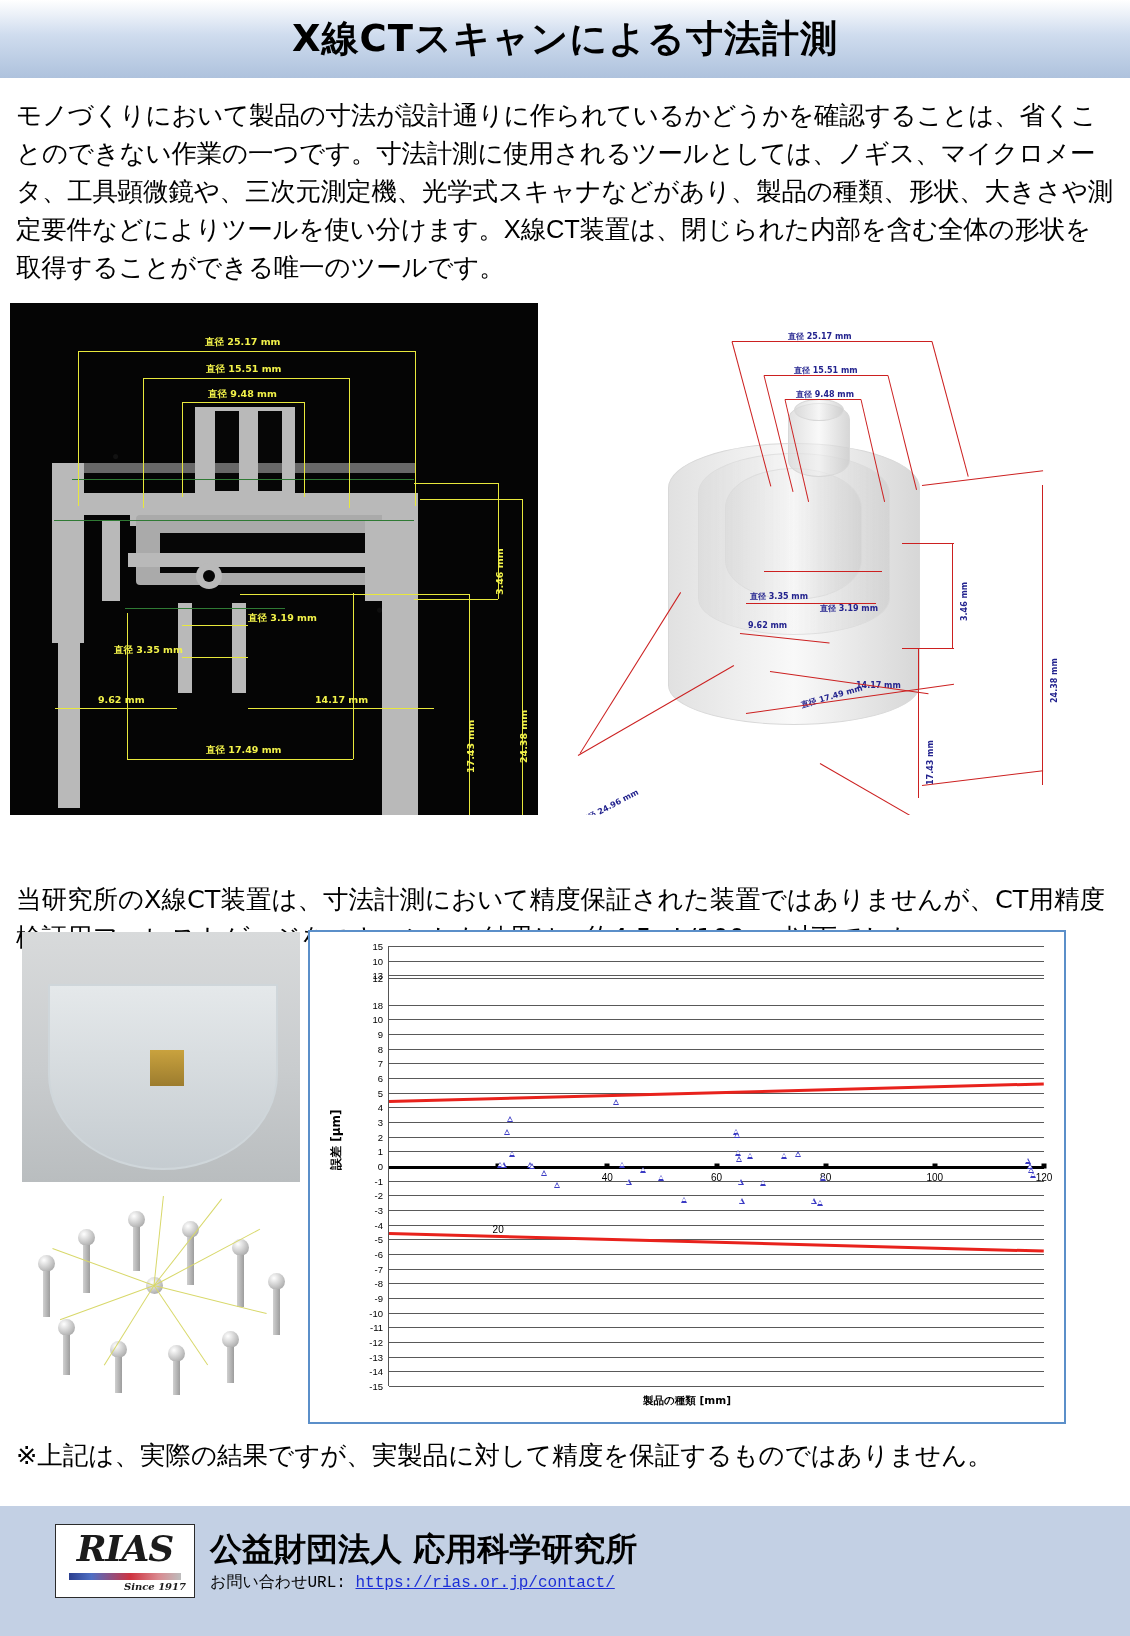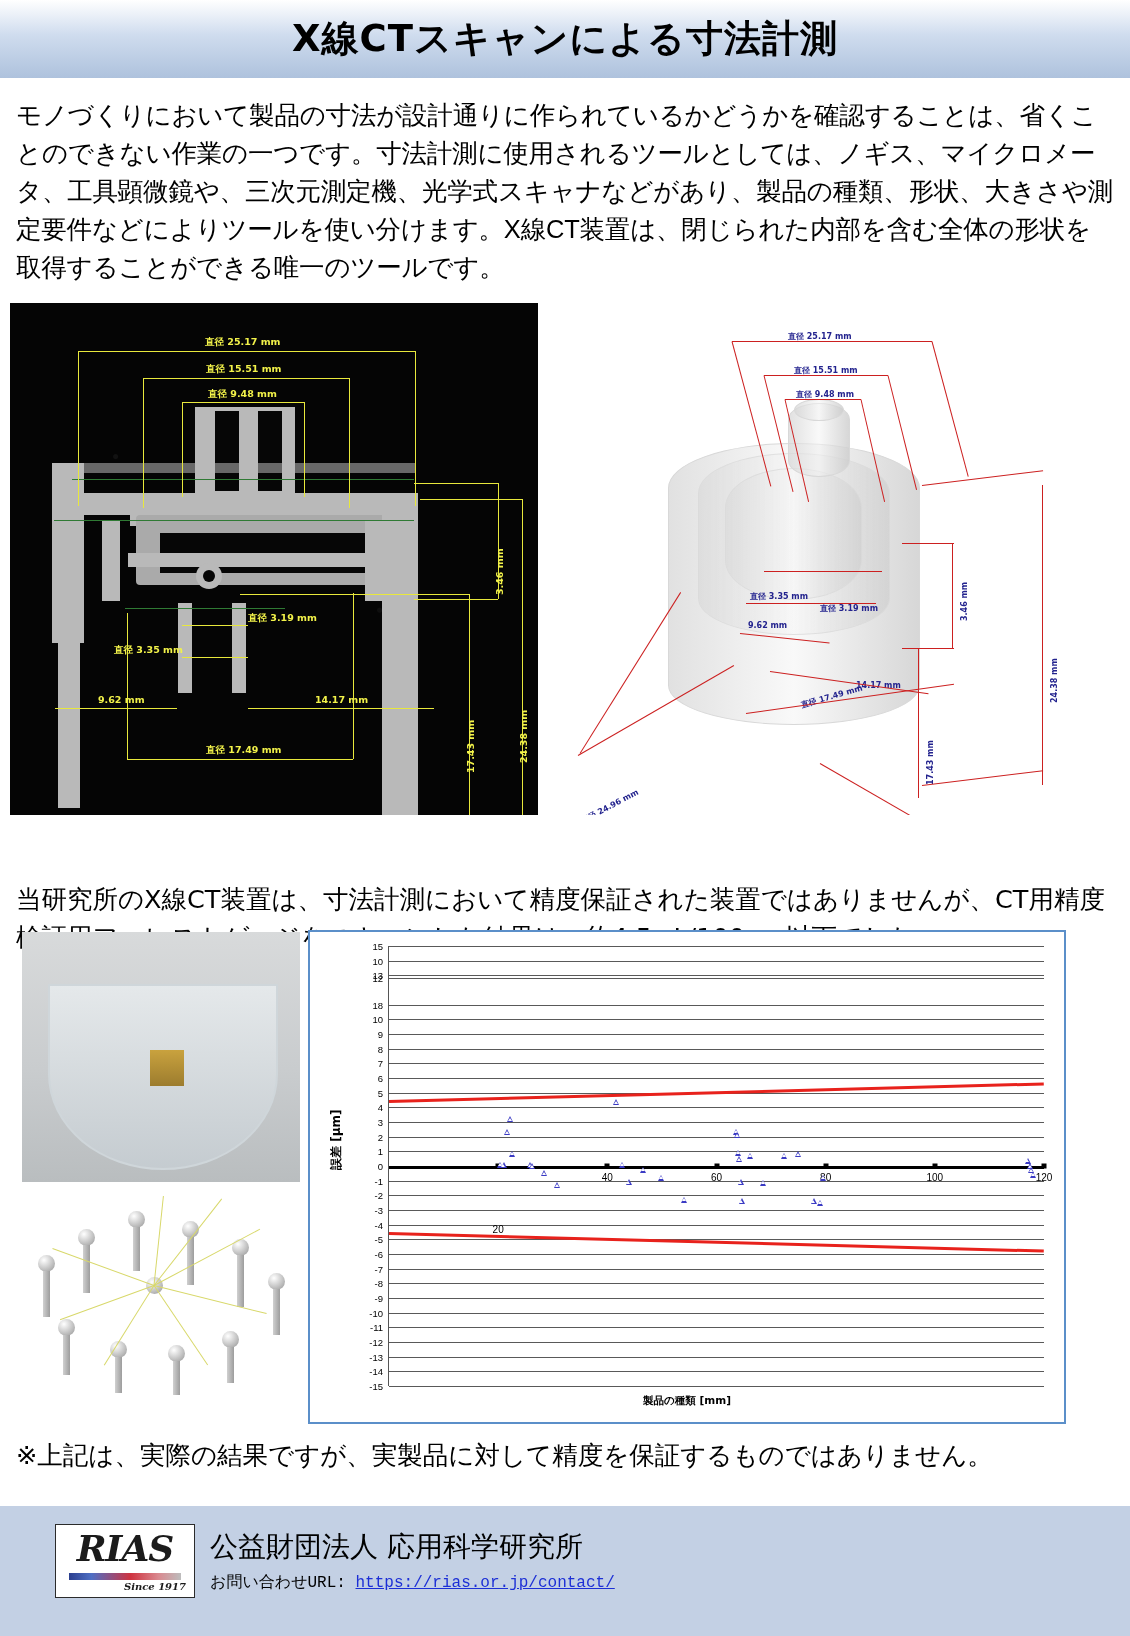--- a/index.html
+++ b/index.html
@@ -138,21 +138,21 @@
     display:flex;flex-direction:column;align-items:center;justify-content:flex-start;
   }
   .logo .word{
     font-family:"DejaVu Serif","Liberation Serif",serif;font-weight:bold;font-style:italic;
     font-size:36px;letter-spacing:-1px;line-height:46px;color:#1b1b1b;
   }
   .logo .bar{width:112px;height:7px;margin-top:2px;
     background:linear-gradient(to right,#2b3f8f 0%,#4f6fc4 20%,#cf3340 55%,#d98a90 80%,#bdbdbd 100%);}
   .logo .since{font-size:10px;font-style:italic;font-weight:bold;margin-top:1px;color:#1b1b1b;
     font-family:"DejaVu Serif",serif;align-self:flex-end;margin-right:8px;}
-  .org{position:absolute;left:210px;top:22px;font-size:28px;font-weight:normal;
+  .org{position:absolute;left:210px;top:22px;font-size:32px;font-weight:bold;
     font-family:"DejaVu Sans",sans-serif;}
   .contact{position:absolute;left:210px;top:66px;font-size:16px;
     font-family:Liberation Mono, monospace;text-align:center;}
   .contact a{color:#1c2fd6;text-decoration:underline;}
   .addr{position:absolute;left:655px;top:22px;font-size:20px;line-height:36px;
     font-family:"DejaVu Sans",sans-serif;}
 </style>
 </head>
 <body>
 

